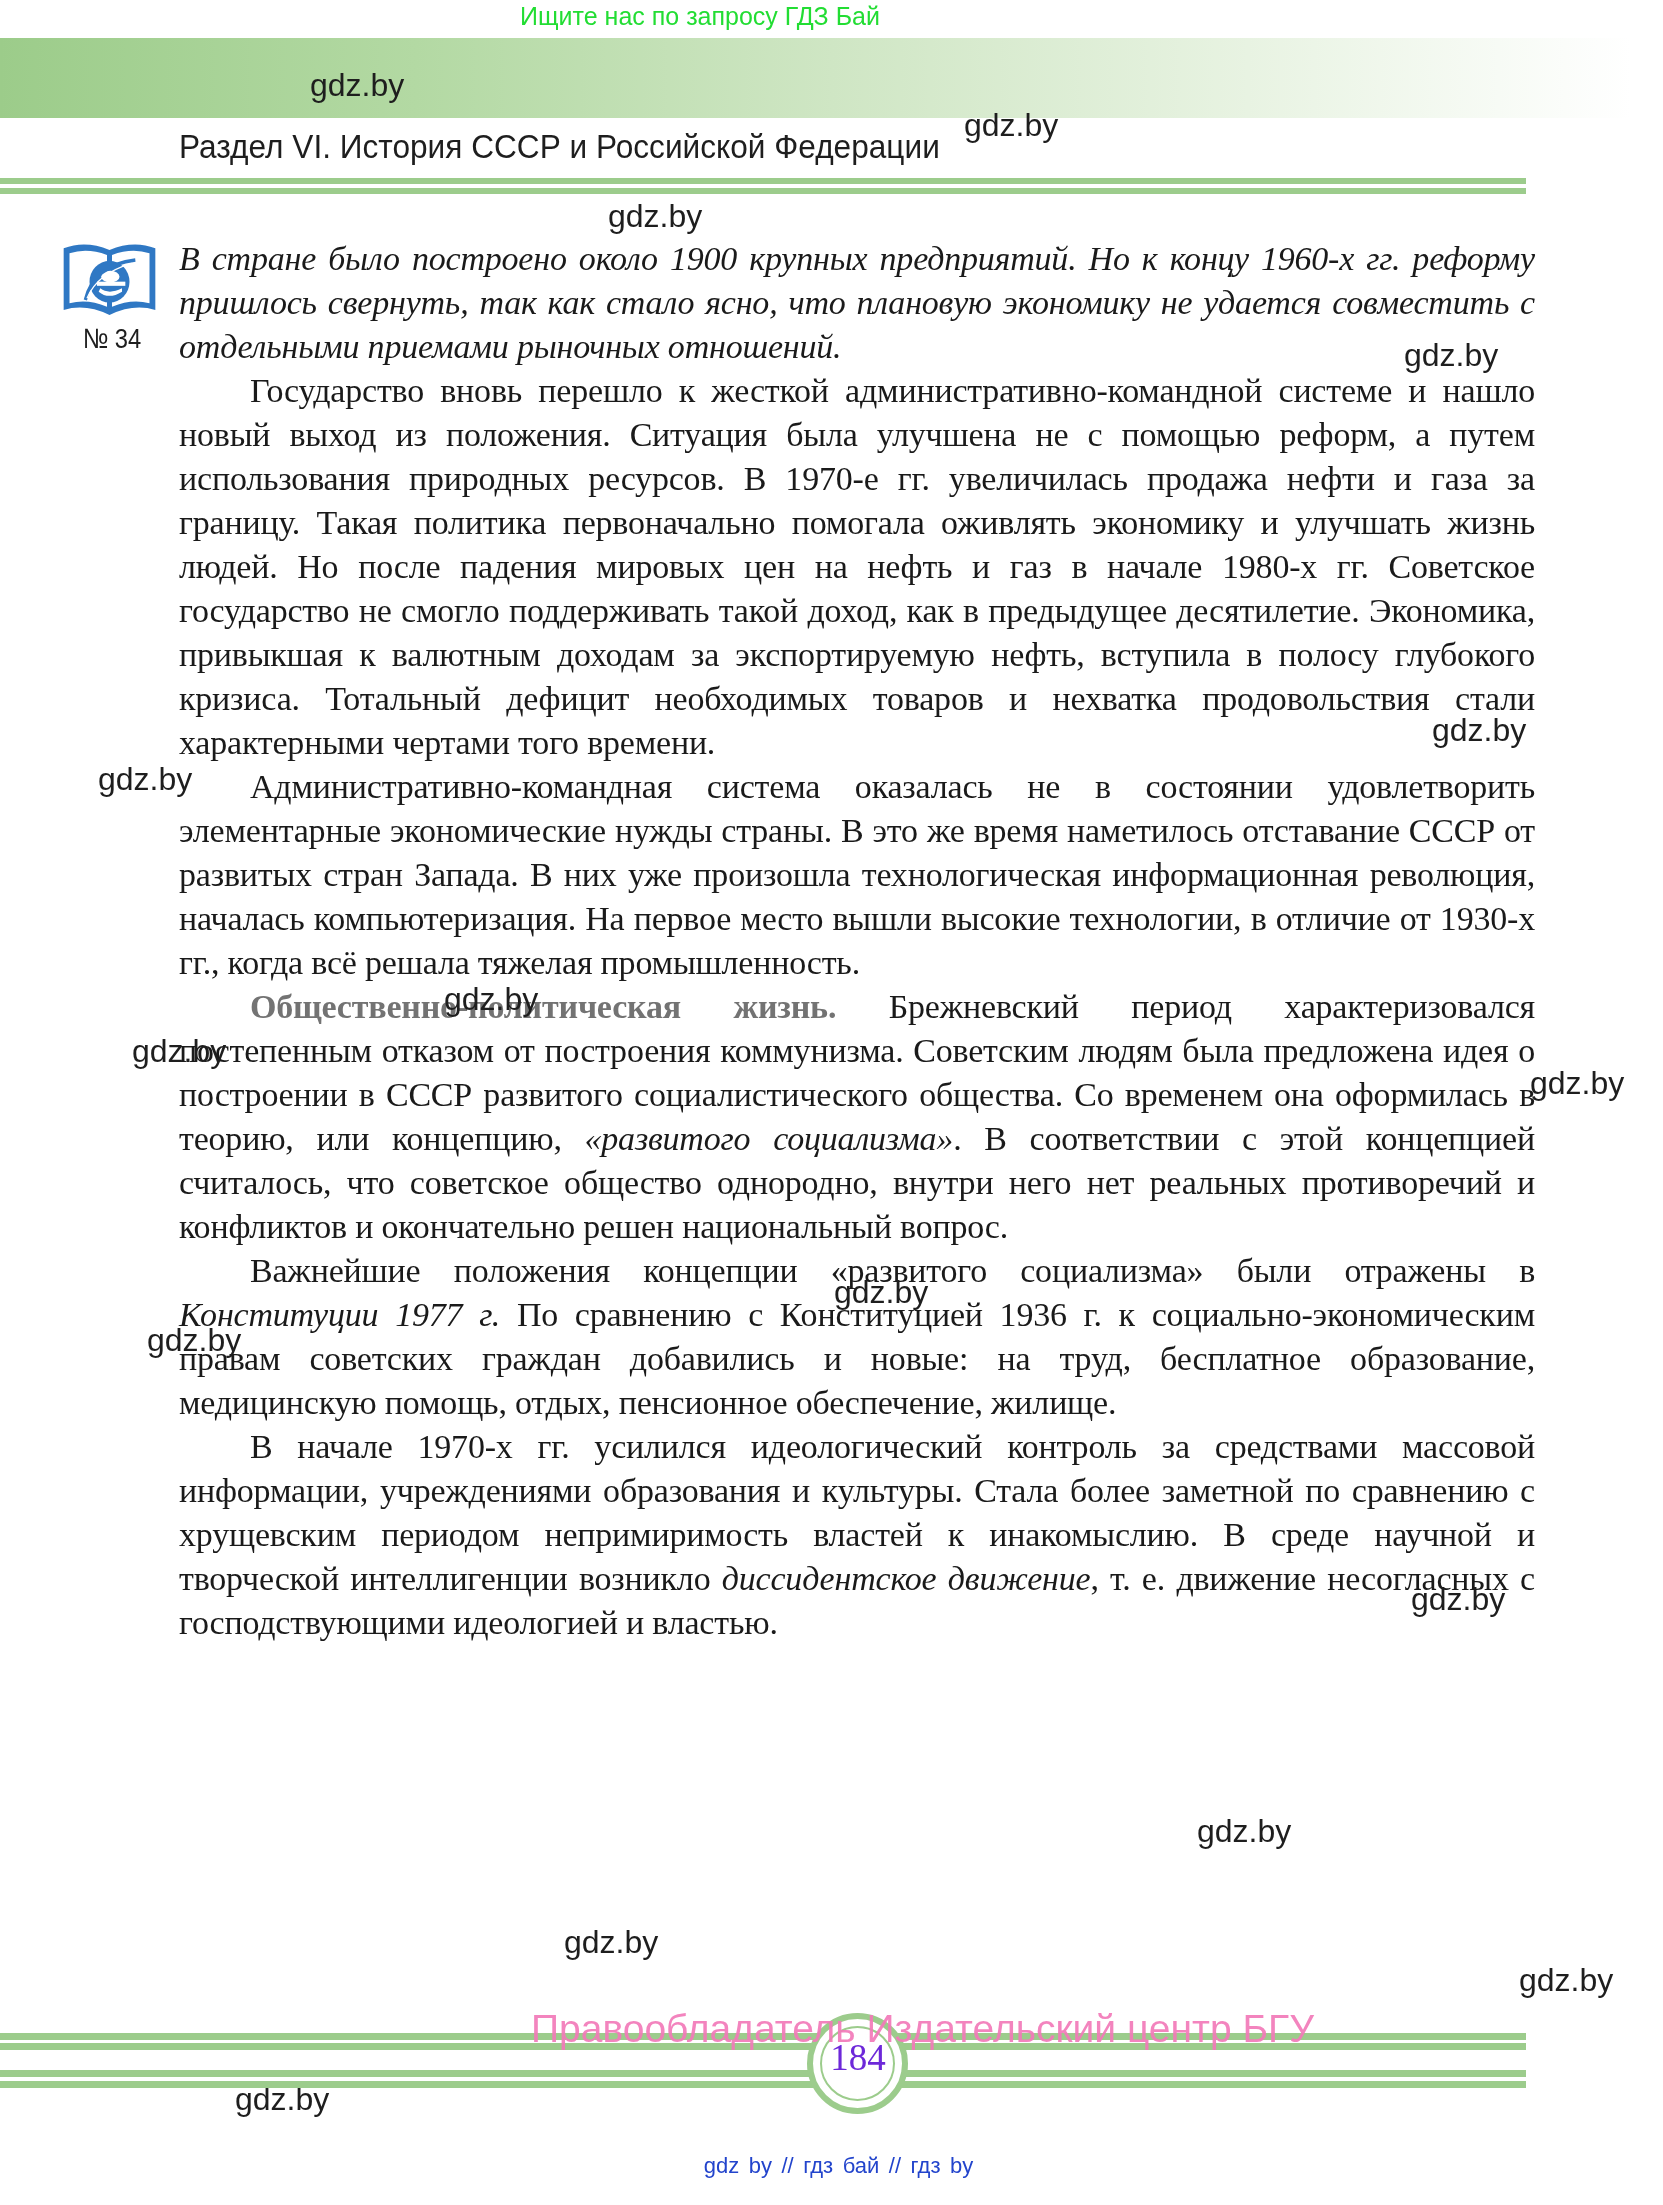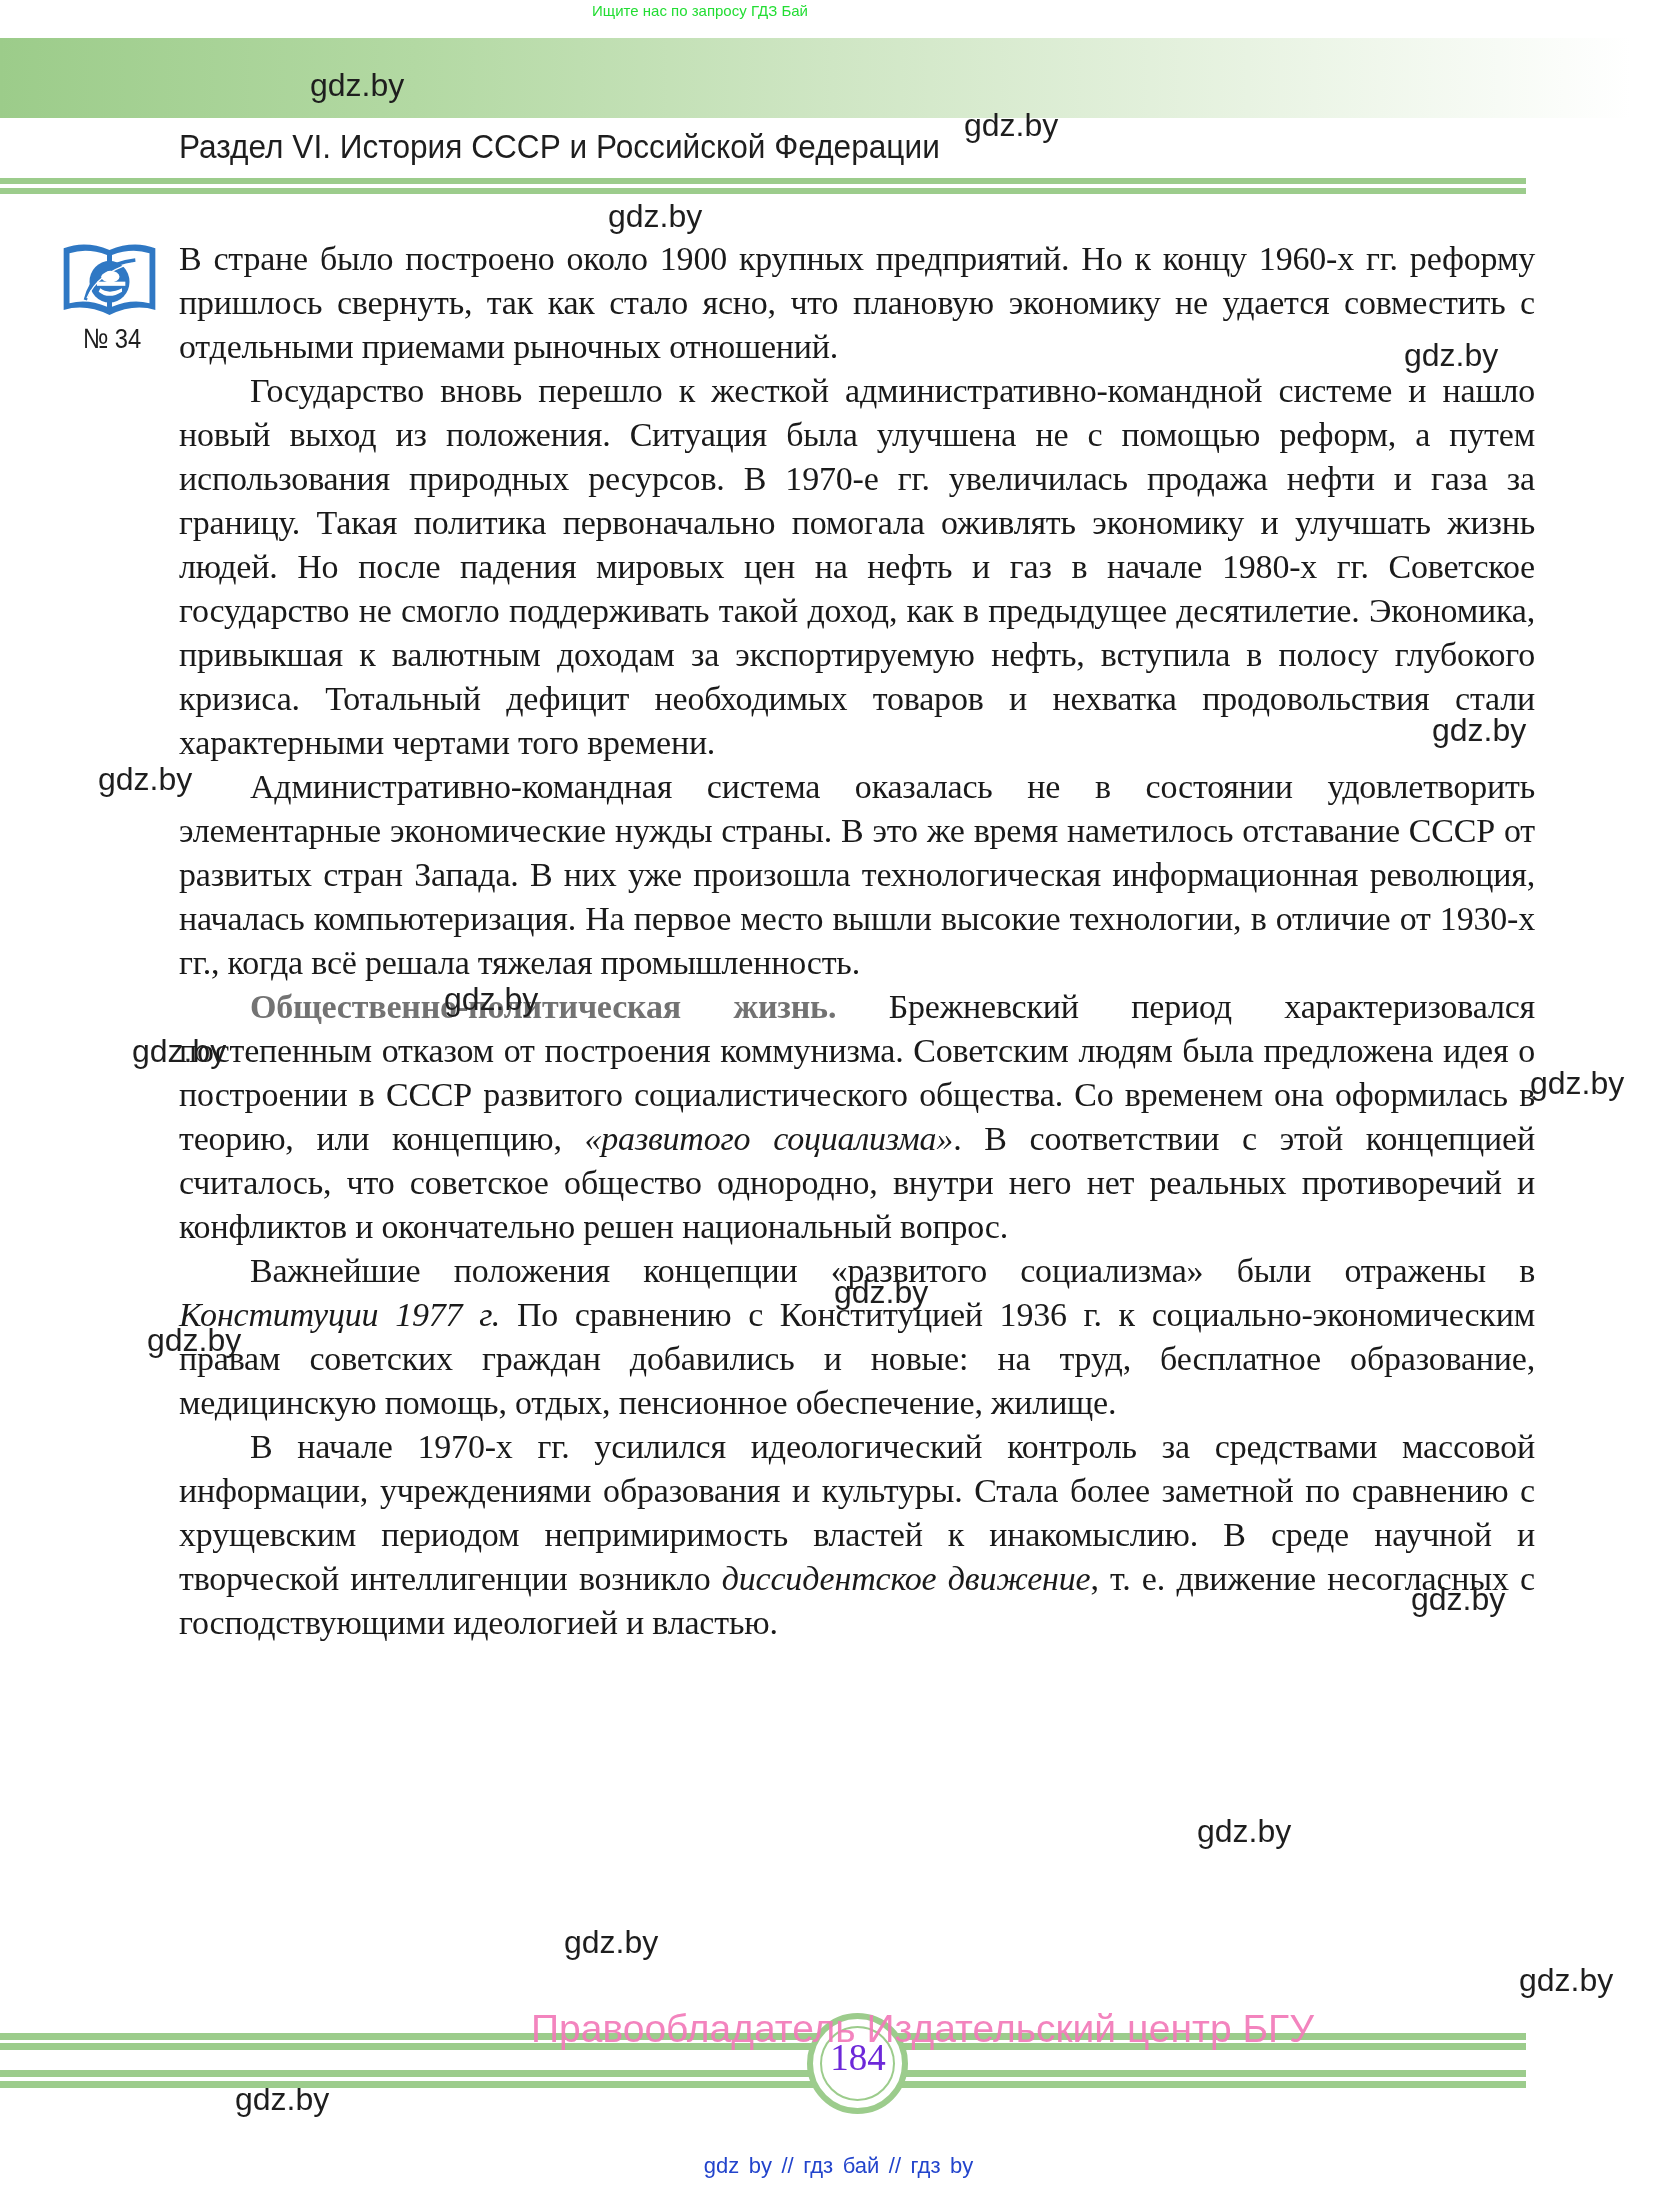--- a/index.html
+++ b/index.html
@@ -4,21 +4,21 @@
 <style>
   html, body { margin: 0; padding: 0; }
   body {
     width: 1664px; height: 2205px; position: relative; overflow: hidden;
     background: #ffffff; color: #1a1a1a;
     font-family: "Liberation Serif", "DejaVu Serif", serif;
   }
   .top-banner {
     position: absolute; left: 0; top: 1.7px; width: 1400px; text-align: center;
     font-family: "Liberation Sans", "DejaVu Sans", sans-serif;
-    font-size: 15px; color: #22dd33; letter-spacing: 0;
+    font-size: 25px; color: #22dd33; letter-spacing: 0;
   }
   .green-band {
     position: absolute; left: 0; top: 38px; width: 1664px; height: 80px;
     background: linear-gradient(to right, #9ccc8a 0%, #b3d9a3 25%, #cfe6c4 50%, #e8f3e2 75%, #ffffff 98%);
   }
   .header-title {
     position: absolute; left: 179px; top: 127px;
     font-family: "Liberation Sans", "DejaVu Sans", sans-serif;
     font-size: 34px; color: #1e1e1e; white-space: nowrap;
     transform: scaleX(0.93); transform-origin: left top;
@@ -29,21 +29,21 @@
     position: absolute; left: 70px; top: 323px; width: 84px; text-align: center;
     font-family: "Liberation Sans", "DejaVu Sans", sans-serif;
     font-size: 28px; color: #1e1e1e; transform: scaleX(0.85);
   }
   .body-text {
     position: absolute; left: 179px; top: 237px; width: 1356px;
     font-size: 34px; line-height: 44px; text-align: justify;
     letter-spacing: -0.2px;
   }
   .body-text p { margin: 0; text-indent: 71px; }
-  .body-text p.no-indent { text-indent: 0; }
+  .body-text p.no-indent { text-indent: 0; font-style: italic; }
   .body-text .lead { color: #737373; font-weight: bold; }
   .body-text em { }
   .wm {
     position: absolute;
     font-family: "Liberation Sans", "DejaVu Sans", sans-serif;
     font-size: 32px; color: #1e1e1e; white-space: nowrap;
   }
   .footer-rule { position: absolute; left: 0; width: 1526px; height: 6.7px; background: #9ccc8c; }
   .page-circle {
     position: absolute; left: 807px; top: 2013px; width: 89px; height: 89px;

